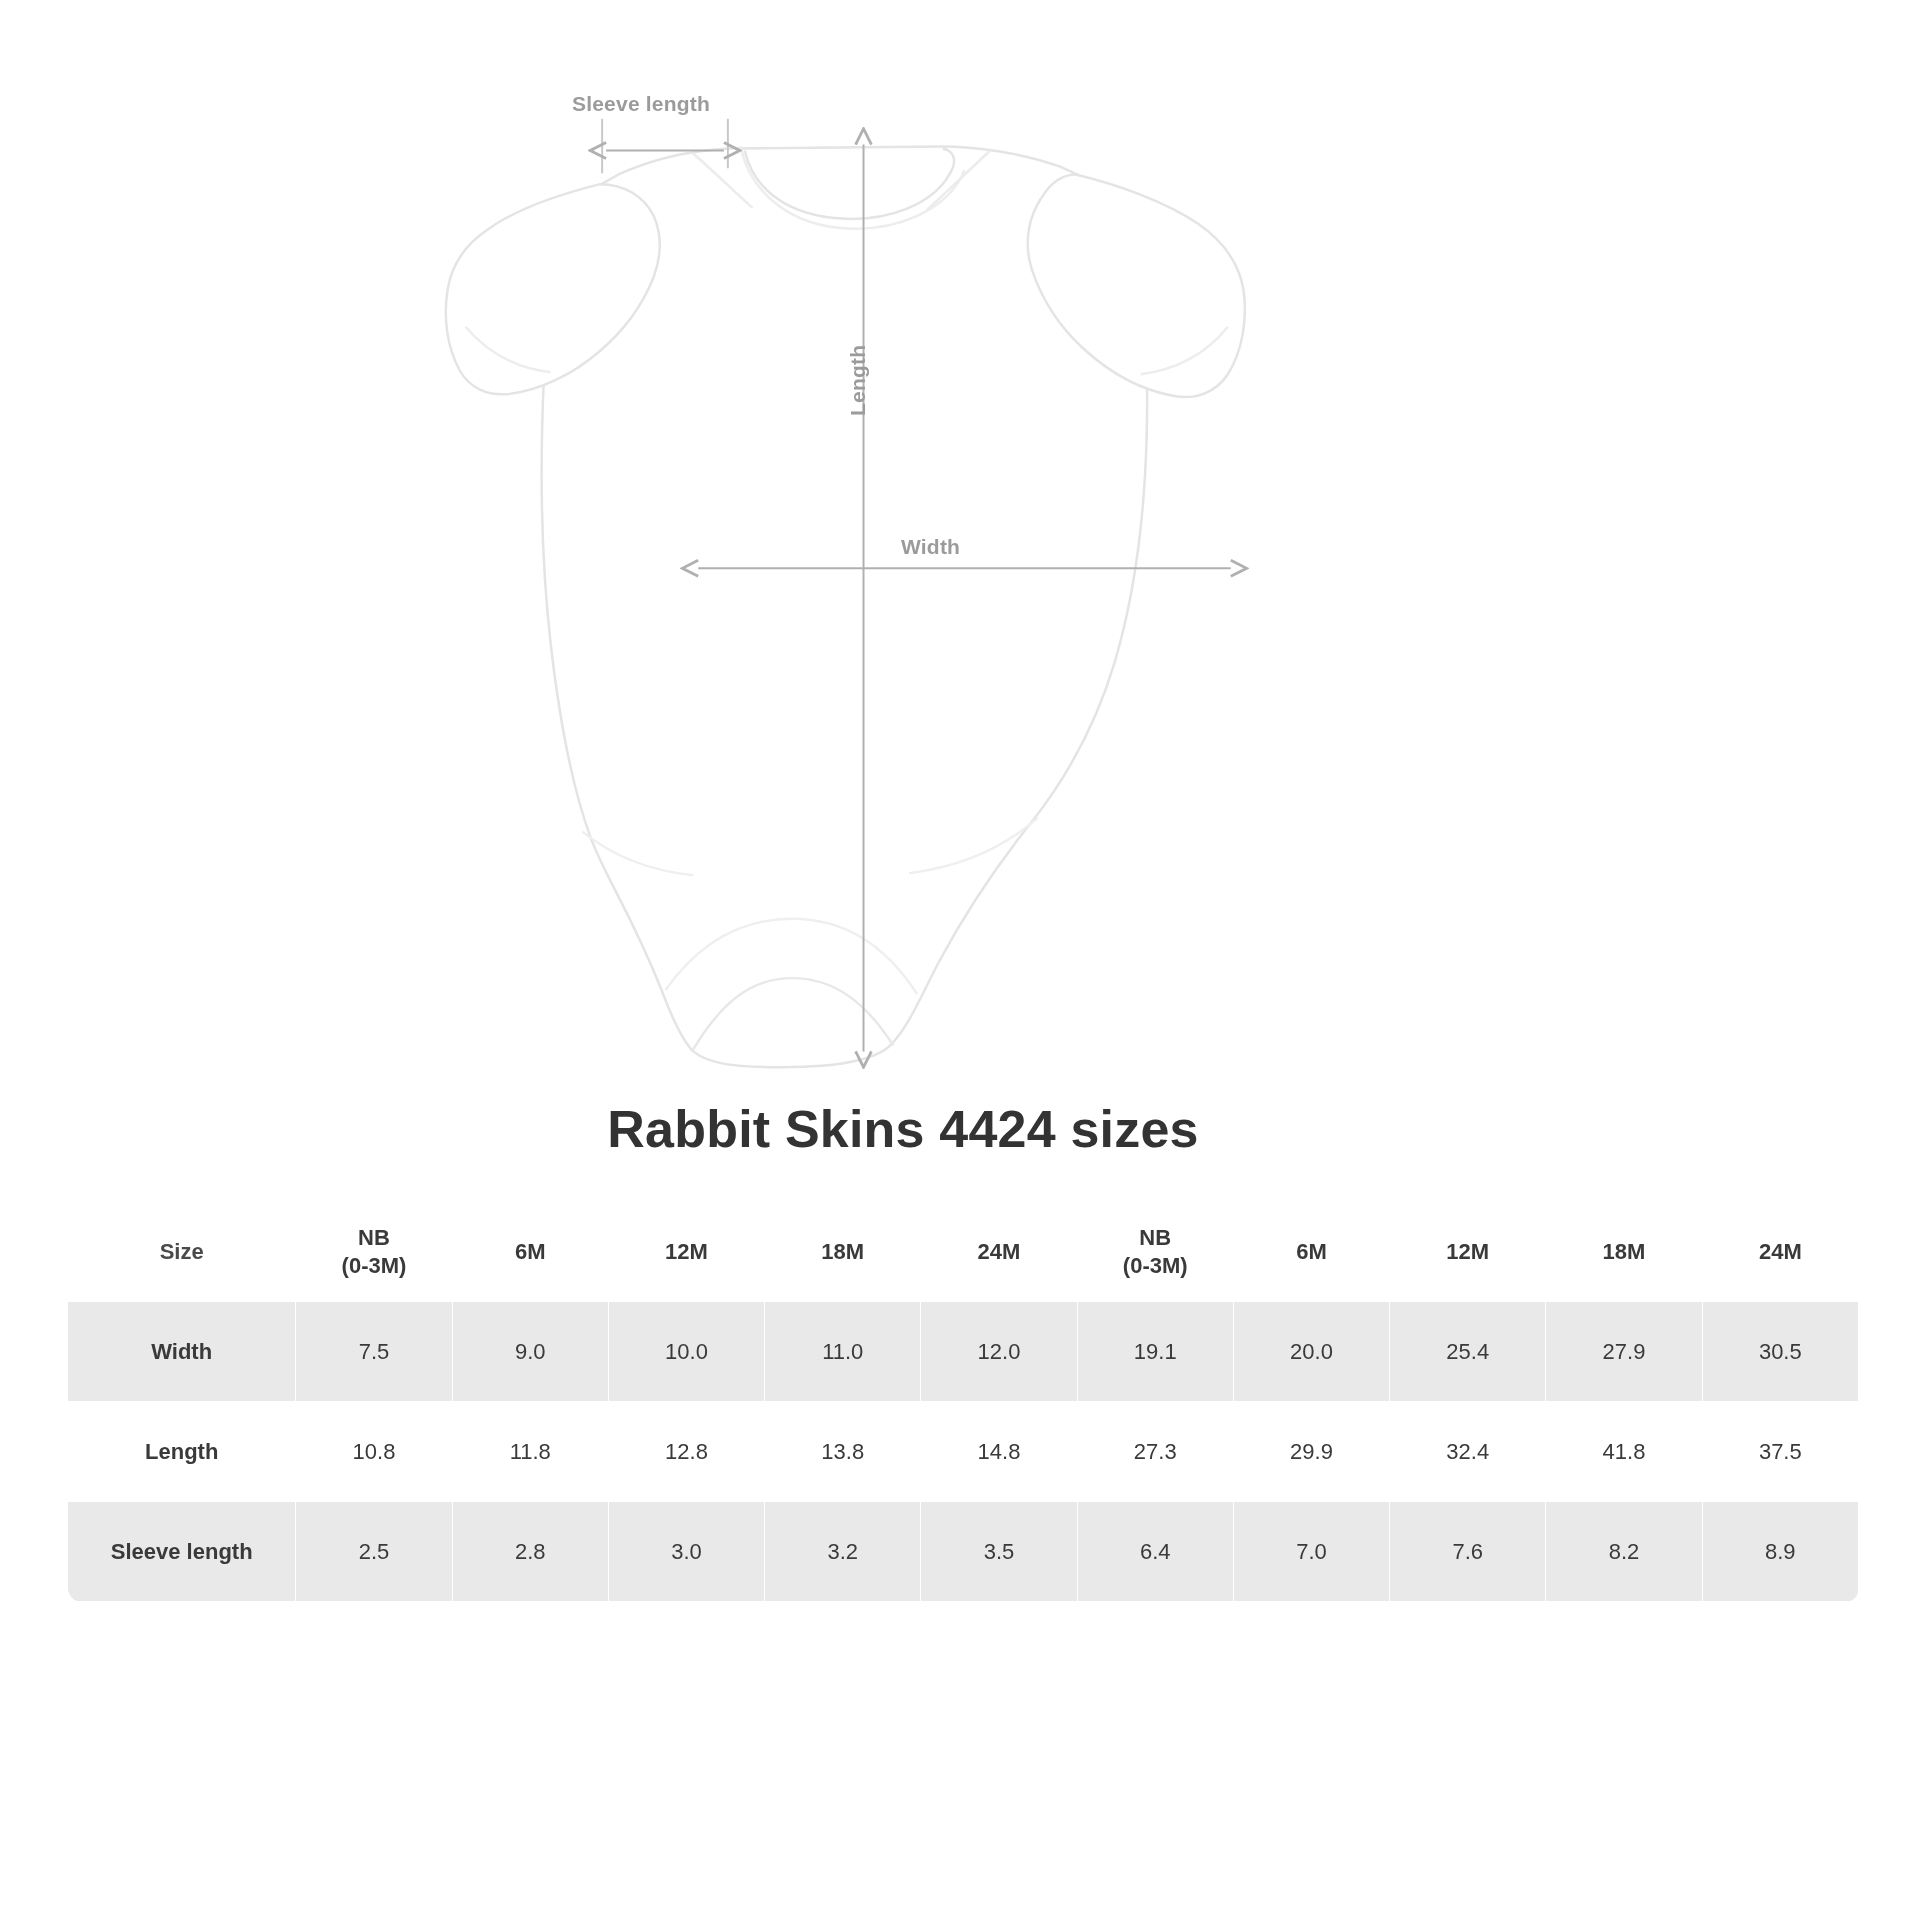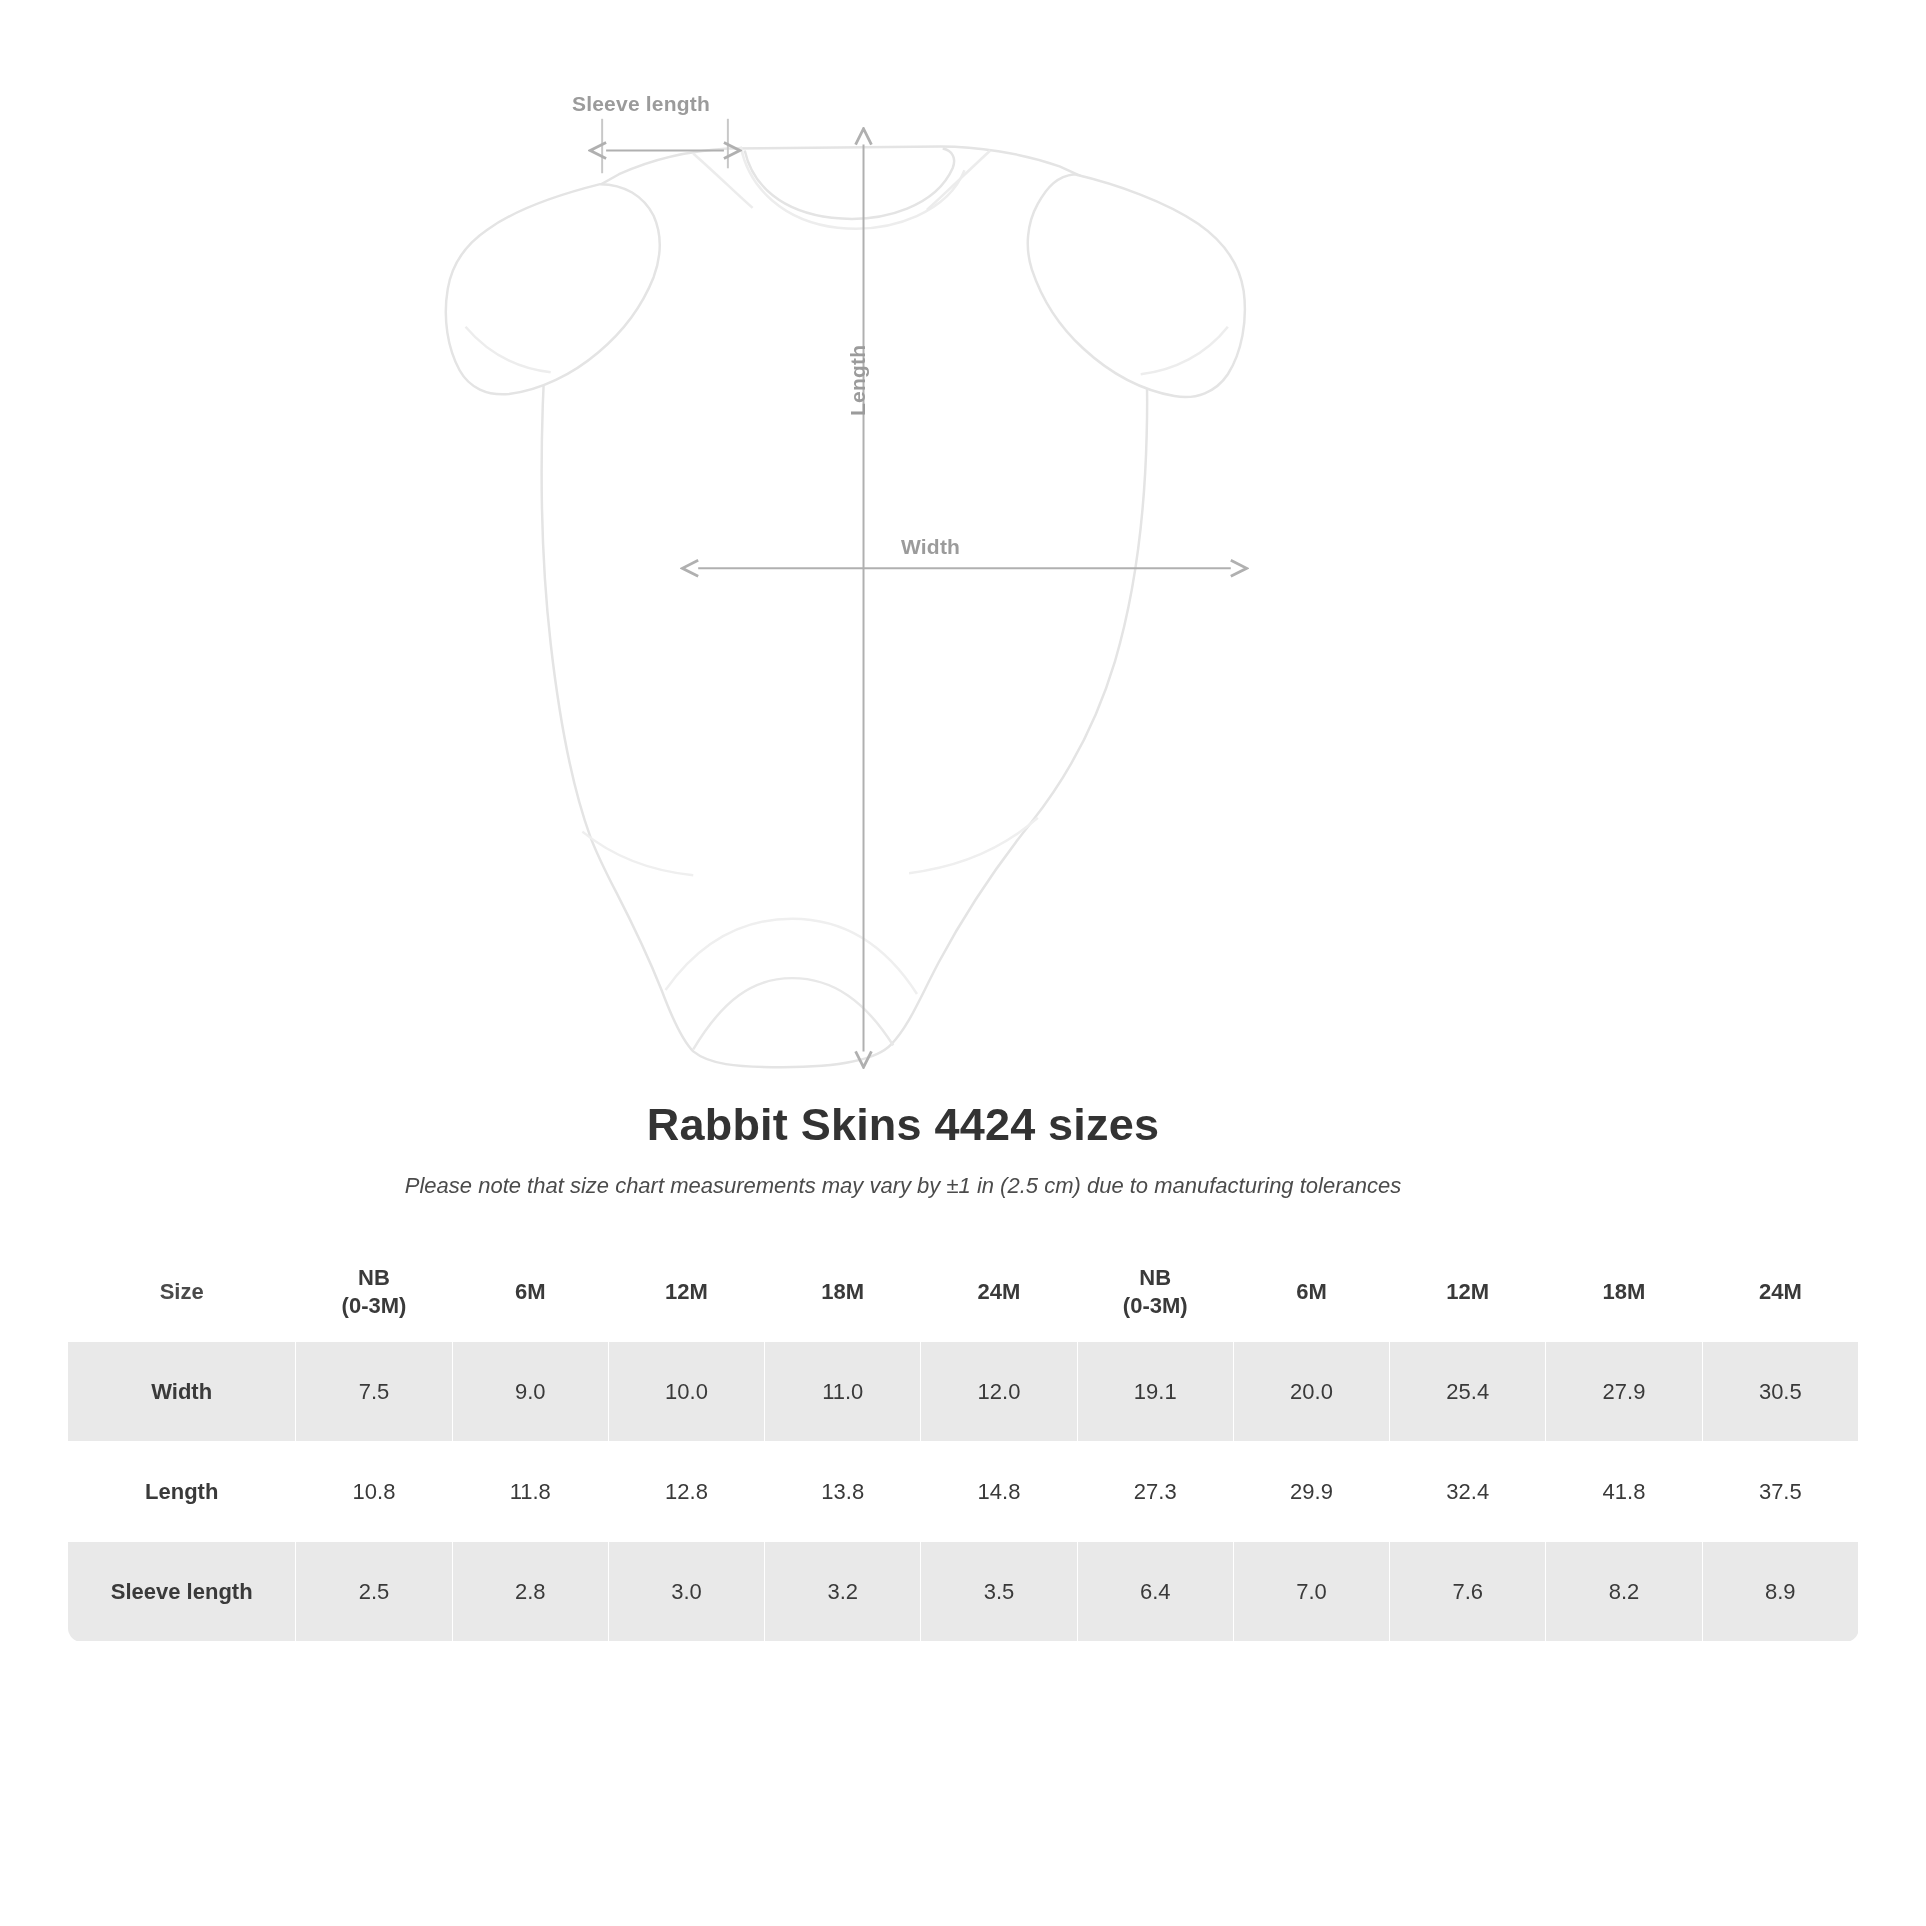--- a/index.html
+++ b/index.html
@@ -51,21 +51,21 @@
     transform: rotate(-90deg);
     transform-origin: left top;
   }
 
   
   .title-block {
     text-align: center;
     margin-top: 10px;
   }
   .chart-title {
-    font-size: 45px;
+    font-size: 52px;
     font-weight: bold;
     color: #333333;
     margin: 0 0 22px 0;
     letter-spacing: 0.2px;
   }
   .chart-note {
     font-size: 22px;
     font-style: italic;
     color: #4b4b4b;
     margin: 0;
@@ -222,21 +222,20 @@
       <line x1="705" y1="574" x2="1243" y2="574" stroke="#b0b0b0" stroke-width="2" marker-start="url(#arrL)" marker-end="url(#arrR)"></line>
     </svg>
 
     <div class="label label-sleeve">Sleeve length</div>
     <div class="label label-width">Width</div>
     <div class="label label-length">Length</div>
   </div>
 
   <div class="title-block">
     <h1 class="chart-title">Rabbit Skins 4424 sizes</h1>
-    <p class="chart-note">Please note that size chart measurements may vary by ±1 in (2.5 cm) due to manufacturing tolerances</p>
   </div>
 
   <div class="table-wrap">
     <table class="size-table">
       <colgroup>
         <col class="c-label">
         <col class="c-cell">
           <col class="c-cell">
           <col class="c-cell">
           <col class="c-cell">

